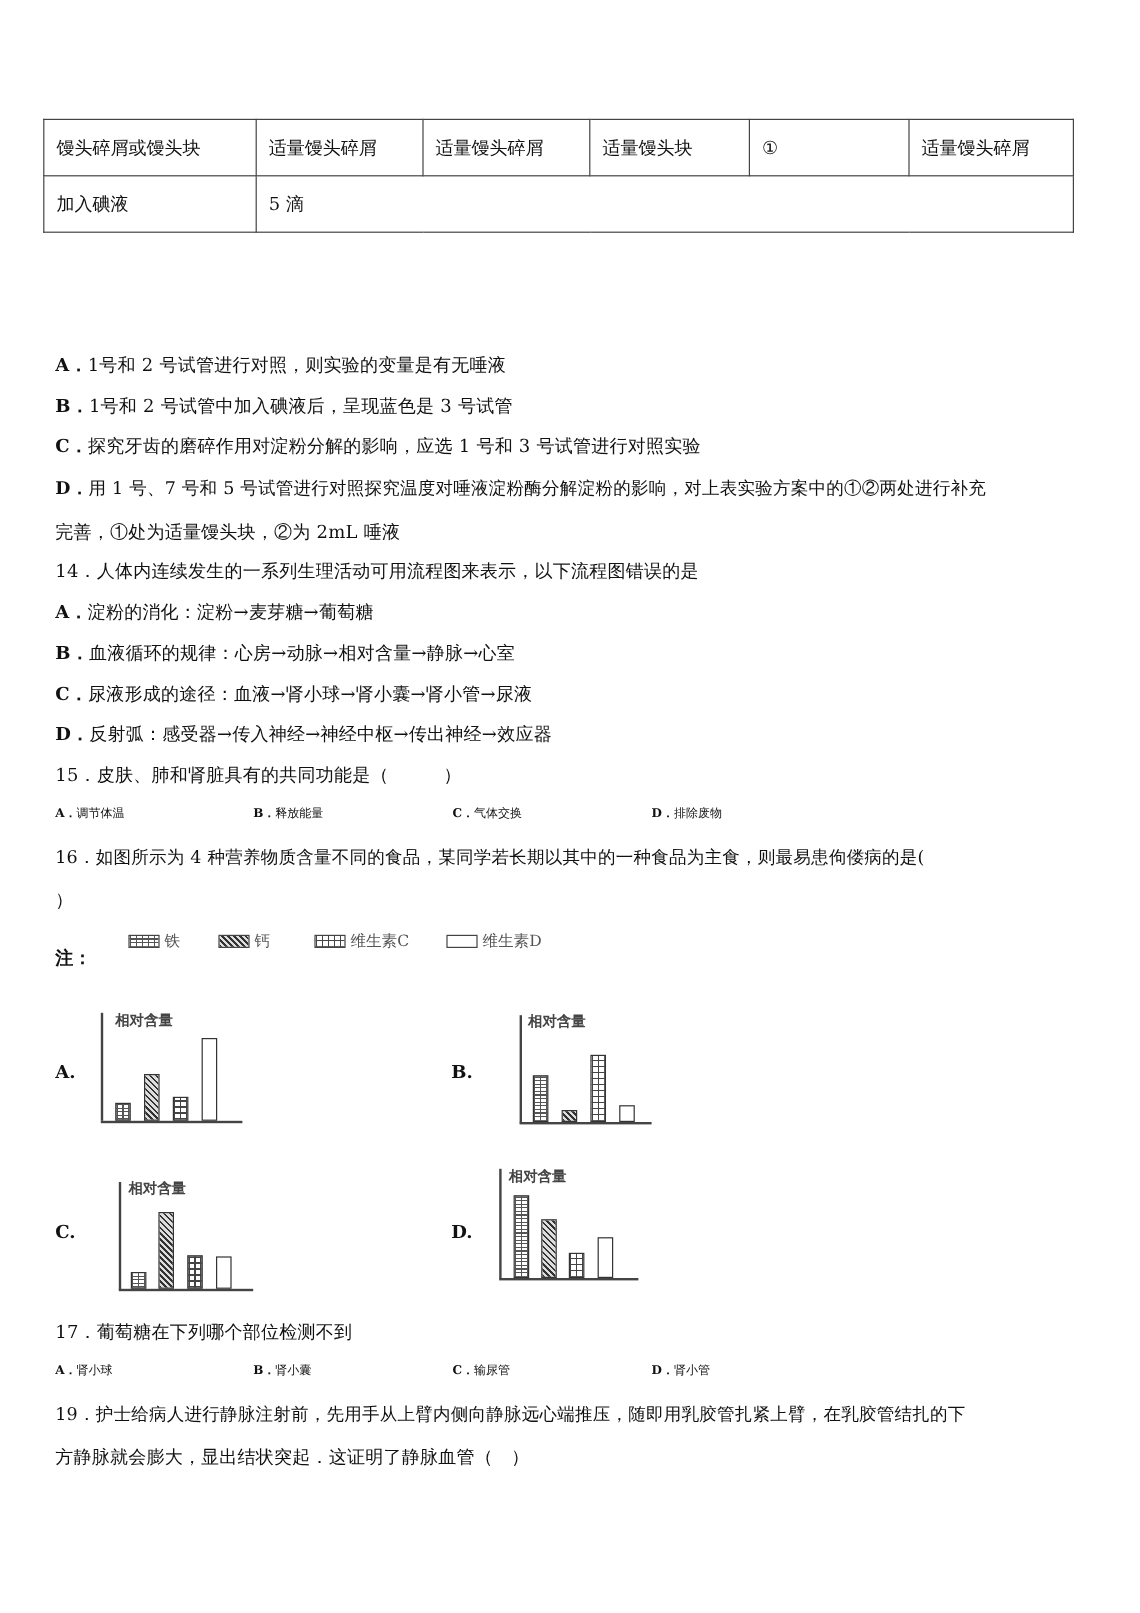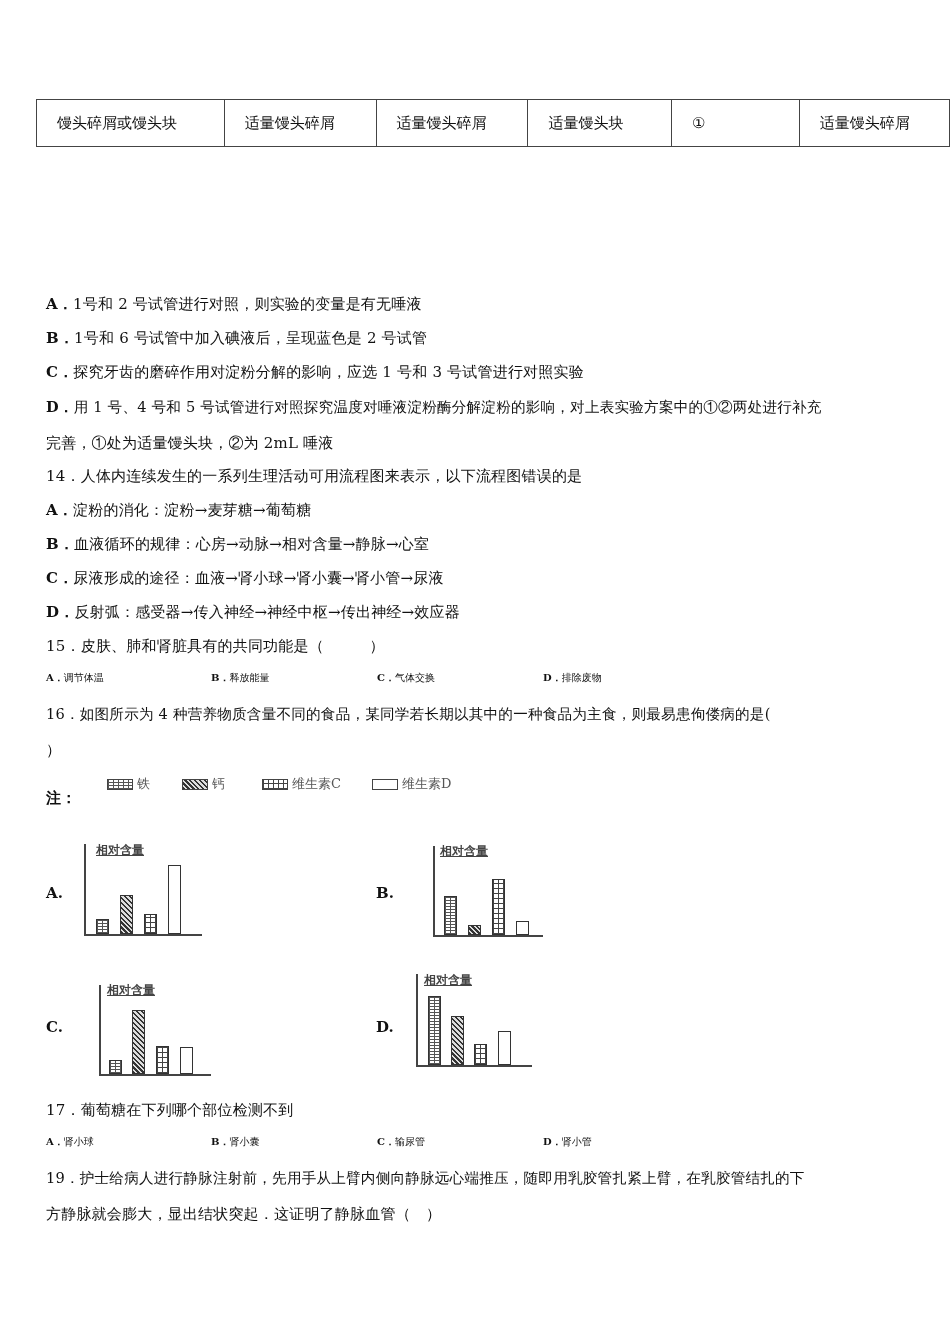--- a/index.html
+++ b/index.html
@@ -1,54 +1,58 @@
 <!DOCTYPE html>
 <html><head>
 <meta charset="utf-8">
 <style>
   html,body{margin:0;padding:0;background:#fff;}
   body{width:950px;height:1344px;position:relative;font-family:"DejaVu Serif","Liberation Serif",serif;color:#111;overflow:hidden;}
   .tbl{position:absolute;left:36px;top:99px;border-collapse:collapse;font-size:15px;}
-  .tbl td{border:1.5px solid #444;padding:0 20px;height:46px;vertical-align:middle;white-space:nowrap;}
+  .tbl td{border:1.5px solid #444;padding:0 10px;height:46px;vertical-align:middle;white-space:nowrap;}
   .line{position:absolute;left:46px;font-size:15px;white-space:nowrap;letter-spacing:0.2px;}
   .opt{position:absolute;font-size:10px;white-space:nowrap;}
   b.lbl{font-weight:bold;}
   .legend{position:absolute;top:775px;font-size:13px;color:#555;display:flex;align-items:center;gap:4px;}
   .sw{display:inline-block;width:26px;height:11px;border:1.5px solid #444;box-sizing:border-box;}
   .p-iron2{background-image:repeating-linear-gradient(0deg,#555 0 1px,transparent 1px 3px),repeating-linear-gradient(90deg,#555 0 1px,transparent 1px 5px);}
   .p-ca{background-image:repeating-linear-gradient(45deg,#333 0 1.5px,#ddd 1.5px 3.5px);}
   .p-vc{background-image:repeating-linear-gradient(0deg,#444 0 1px,transparent 1px 5px),repeating-linear-gradient(90deg,#444 0 1px,transparent 1px 5px);}
   .p-vd{background:#fff;}
   .chart{position:absolute;}
-  .chart .ylbl{position:absolute;font-size:12px;color:#444;font-weight:bold;text-decoration:underline;}
+  .chart .ylbl{position:absolute;font-size:12px;color:#444;font-weight:bold;}
   .chart .yaxis{position:absolute;width:1.5px;background:#444;}
   .chart .xaxis{position:absolute;height:1.5px;background:#444;}
   .chart .bar{position:absolute;bottom:0;width:13px;border:1.5px solid #333;box-sizing:border-box;}
   .chart .letter{position:absolute;font-weight:bold;font-size:15px;}
 </style>
 </head>
 <body>
 
 <table class="tbl">
   <tbody>
       <tr>
     <td style="width:156px">馒头碎屑或馒头块</td>
     <td style="width:118px">适量馒头碎屑</td>
     <td style="width:118px">适量馒头碎屑</td>
     <td style="width:112px">适量馒头块</td>
     <td style="width:112px">①</td>
     <td style="width:116px">适量馒头碎屑</td>
   </tr>
+  <tr>
+    <td>加入碘液</td>
+    <td colspan="5">5 滴</td>
+  </tr>
 </tbody>
   </table>
 
 <div class="line" style="top:295px"><b class="lbl">A．</b><span>1号和 2 号试管进行对照，则实验的变量是有无唾液</span></div>
-<div class="line" style="top:329px"><b class="lbl">B．</b><span>1号和 6 号试管中加入碘液后，呈现蓝色是 2 号试管</span></div>
+<div class="line" style="top:329px"><b class="lbl">B．</b><span>1号和 2 号试管中加入碘液后，呈现蓝色是 3 号试管</span></div>
 <div class="line" style="top:363px"><b class="lbl">C．</b><span>探究牙齿的磨碎作用对淀粉分解的影响，应选 1 号和 3 号试管进行对照实验</span></div>
-<div class="line" style="top:398px;font-size:14.6px"><b class="lbl">D．</b><span>用 1 号、4 号和 5 号试管进行对照探究温度对唾液淀粉酶分解淀粉的影响，对上表实验方案中的①②两处进行补充</span></div>
+<div class="line" style="top:398px;font-size:14.6px"><b class="lbl">D．</b><span>用 1 号、7 号和 5 号试管进行对照探究温度对唾液淀粉酶分解淀粉的影响，对上表实验方案中的①②两处进行补充</span></div>
 <div class="line" style="top:434px">完善，①处为适量馒头块，②为 2mL 唾液</div>
 
 <div class="line" style="top:467px">14．人体内连续发生的一系列生理活动可用流程图来表示，以下流程图错误的是</div>
 <div class="line" style="top:501px"><b class="lbl">A．</b><span>淀粉的消化：淀粉→麦芽糖→葡萄糖</span></div>
 <div class="line" style="top:535px"><b class="lbl">B．</b><span>血液循环的规律：心房→动脉→相对含量→静脉→心室</span></div>
 <div class="line" style="top:569px"><b class="lbl">C．</b><span>尿液形成的途径：血液→肾小球→肾小囊→肾小管→尿液</span></div>
 <div class="line" style="top:603px"><b class="lbl">D．</b><span>反射弧：感受器→传入神经→神经中枢→传出神经→效应器</span></div>
 
 <div class="line" style="top:637px">15．皮肤、肺和肾脏具有的共同功能是（　　　）</div>
 <div class="opt" style="left:46px;top:671px"><b class="lbl">A．</b><span>调节体温</span></div>

